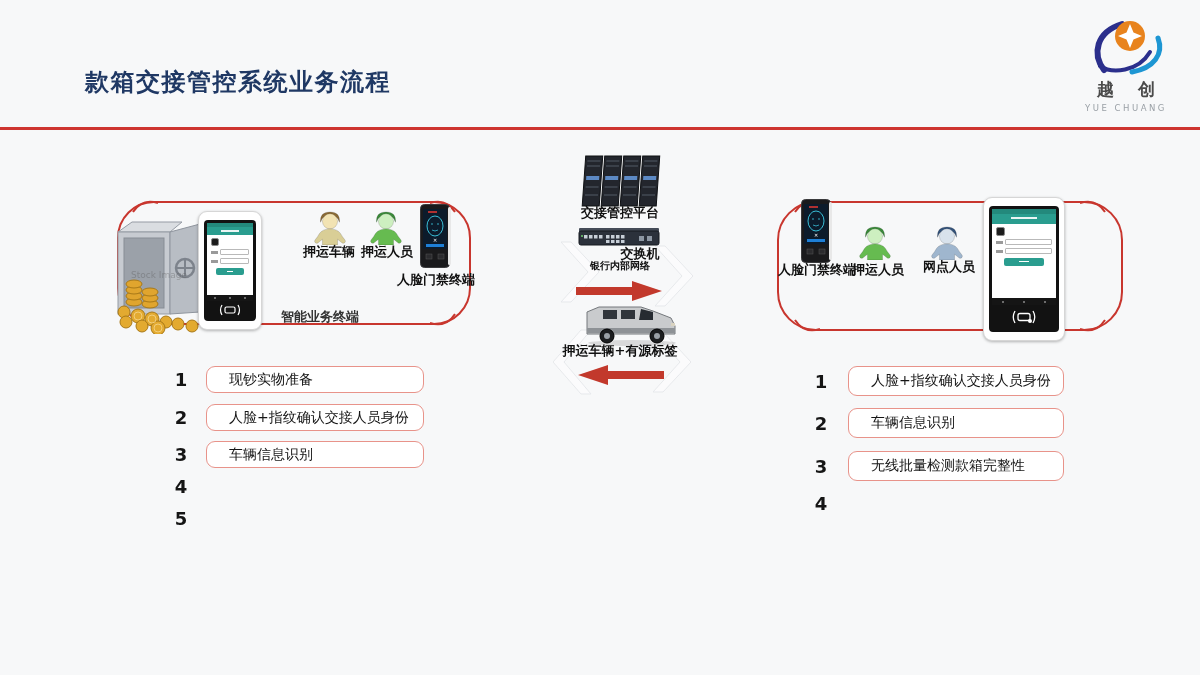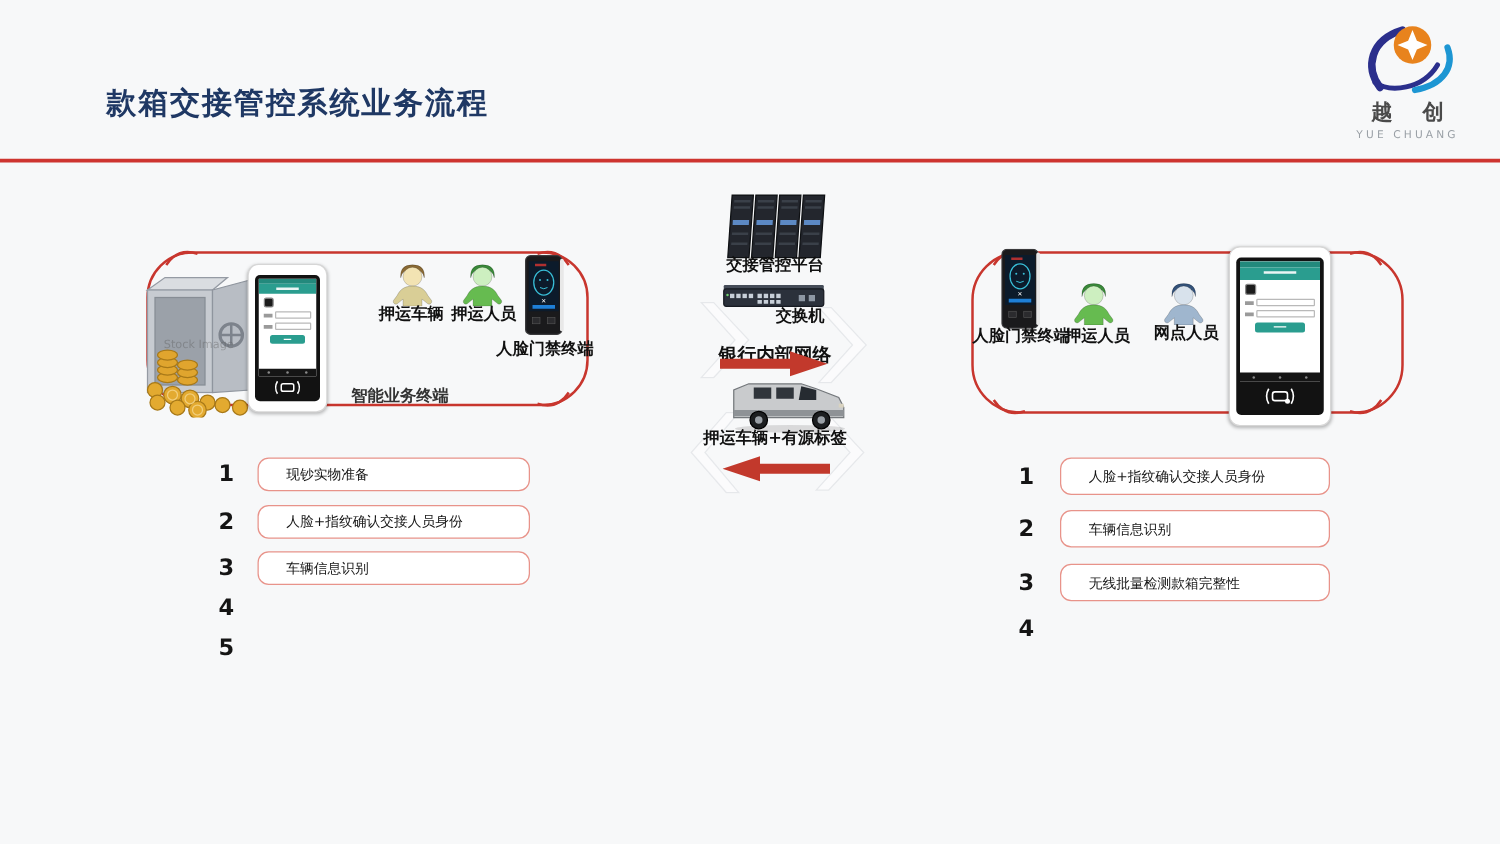--- a/index.html
+++ b/index.html
@@ -50,21 +50,21 @@
   .t-btn { margin:4px auto 0; width:72%; height:7px; background:#2A9D8F; border-radius:2px; position:relative; }
   .t-btn::after { content:""; position:absolute; left:38%; right:38%; top:2.5px; height:1.5px; background:#fff; }
   .t-nav { position:absolute; left:0; right:0; bottom:0; height:6px; background:#151515; display:flex; justify-content:space-around; align-items:center; }
   .t-dot { width:2px; height:2px; background:#8a8a8a; border-radius:50%; }
   .t-nfc { position:absolute; left:0; right:0; display:flex; justify-content:center; }
 
   
   .step-row { display:flex; align-items:center; }
   .step-num { width:26px; font-size:18px; font-weight:bold; color:#151515; text-align:center; }
   .step-box { margin-left:12px; background:#fff; border:1.5px solid #E8938A; border-radius:9px;
-              display:flex; align-items:center; padding-left:22px; font-size:11px; color:#151515; }
+              display:flex; align-items:center; padding-left:22px; font-size:14px; color:#151515; }
   .steps-left  .step-box { width:218px; height:27px; }
   .steps-right .step-box { width:216px; height:30px; margin-left:14px; }
 </style>
 </head>
 <body>
 
 <svg class="abs chev" style="left:558px; top:240px;" width="46" height="64">
   <path d="M3 2 L30 32 L3 62 L13 62 L41 32 L13 2 Z" fill="#FCFCFD" stroke="#E5E7EA"></path>
 </svg>
 <svg class="abs chev" style="left:652px; top:244px;" width="46" height="64">
@@ -260,21 +260,21 @@
       <rect x="39" y="14" width="3.5" height="3"></rect>
       <rect x="44" y="14" width="3.5" height="3"></rect>
   </g>
   <g fill="#8D97A3">
       <rect x="62" y="10" width="5" height="5"></rect>
       <rect x="70" y="10" width="5" height="5"></rect>
     </g>
   <circle cx="5" cy="10" r="1" fill="#6FCF6F"></circle>
 </svg>
 <div class="abs lbl" style="left:578px; top:247px; width:124px;">交换机</div>
-<div class="abs lbl" style="left:553px; top:276px; width:134px; font-size:15px;">银行内部网络</div>
+<div class="abs lbl" style="left:553px; top:260px; width:134px; font-size:10px;">银行内部网络</div>
 
 <svg class="abs" style="left:576px; top:280px;" width="86" height="22">
   <polygon points="0,7 56,7 56,1 86,11 56,21 56,15 0,15" fill="#C2392C"></polygon>
 </svg>
 
 <svg class="abs" style="left:583px; top:298px;" width="98" height="50" viewBox="0 0 98 50">
   <ellipse cx="49" cy="45" rx="44" ry="3" fill="rgba(0,0,0,0.12)"></ellipse>
   <path d="M16 9 L58 9 L70 13 L88 20 L92 28 L92 36 L4 36 L4 14 Z" fill="#C9CBCD" stroke="#74787C"></path>
   <rect x="20" y="12" width="14" height="9" fill="#30353B"></rect>
   <rect x="38" y="12" width="14" height="9" fill="#30353B"></rect>

